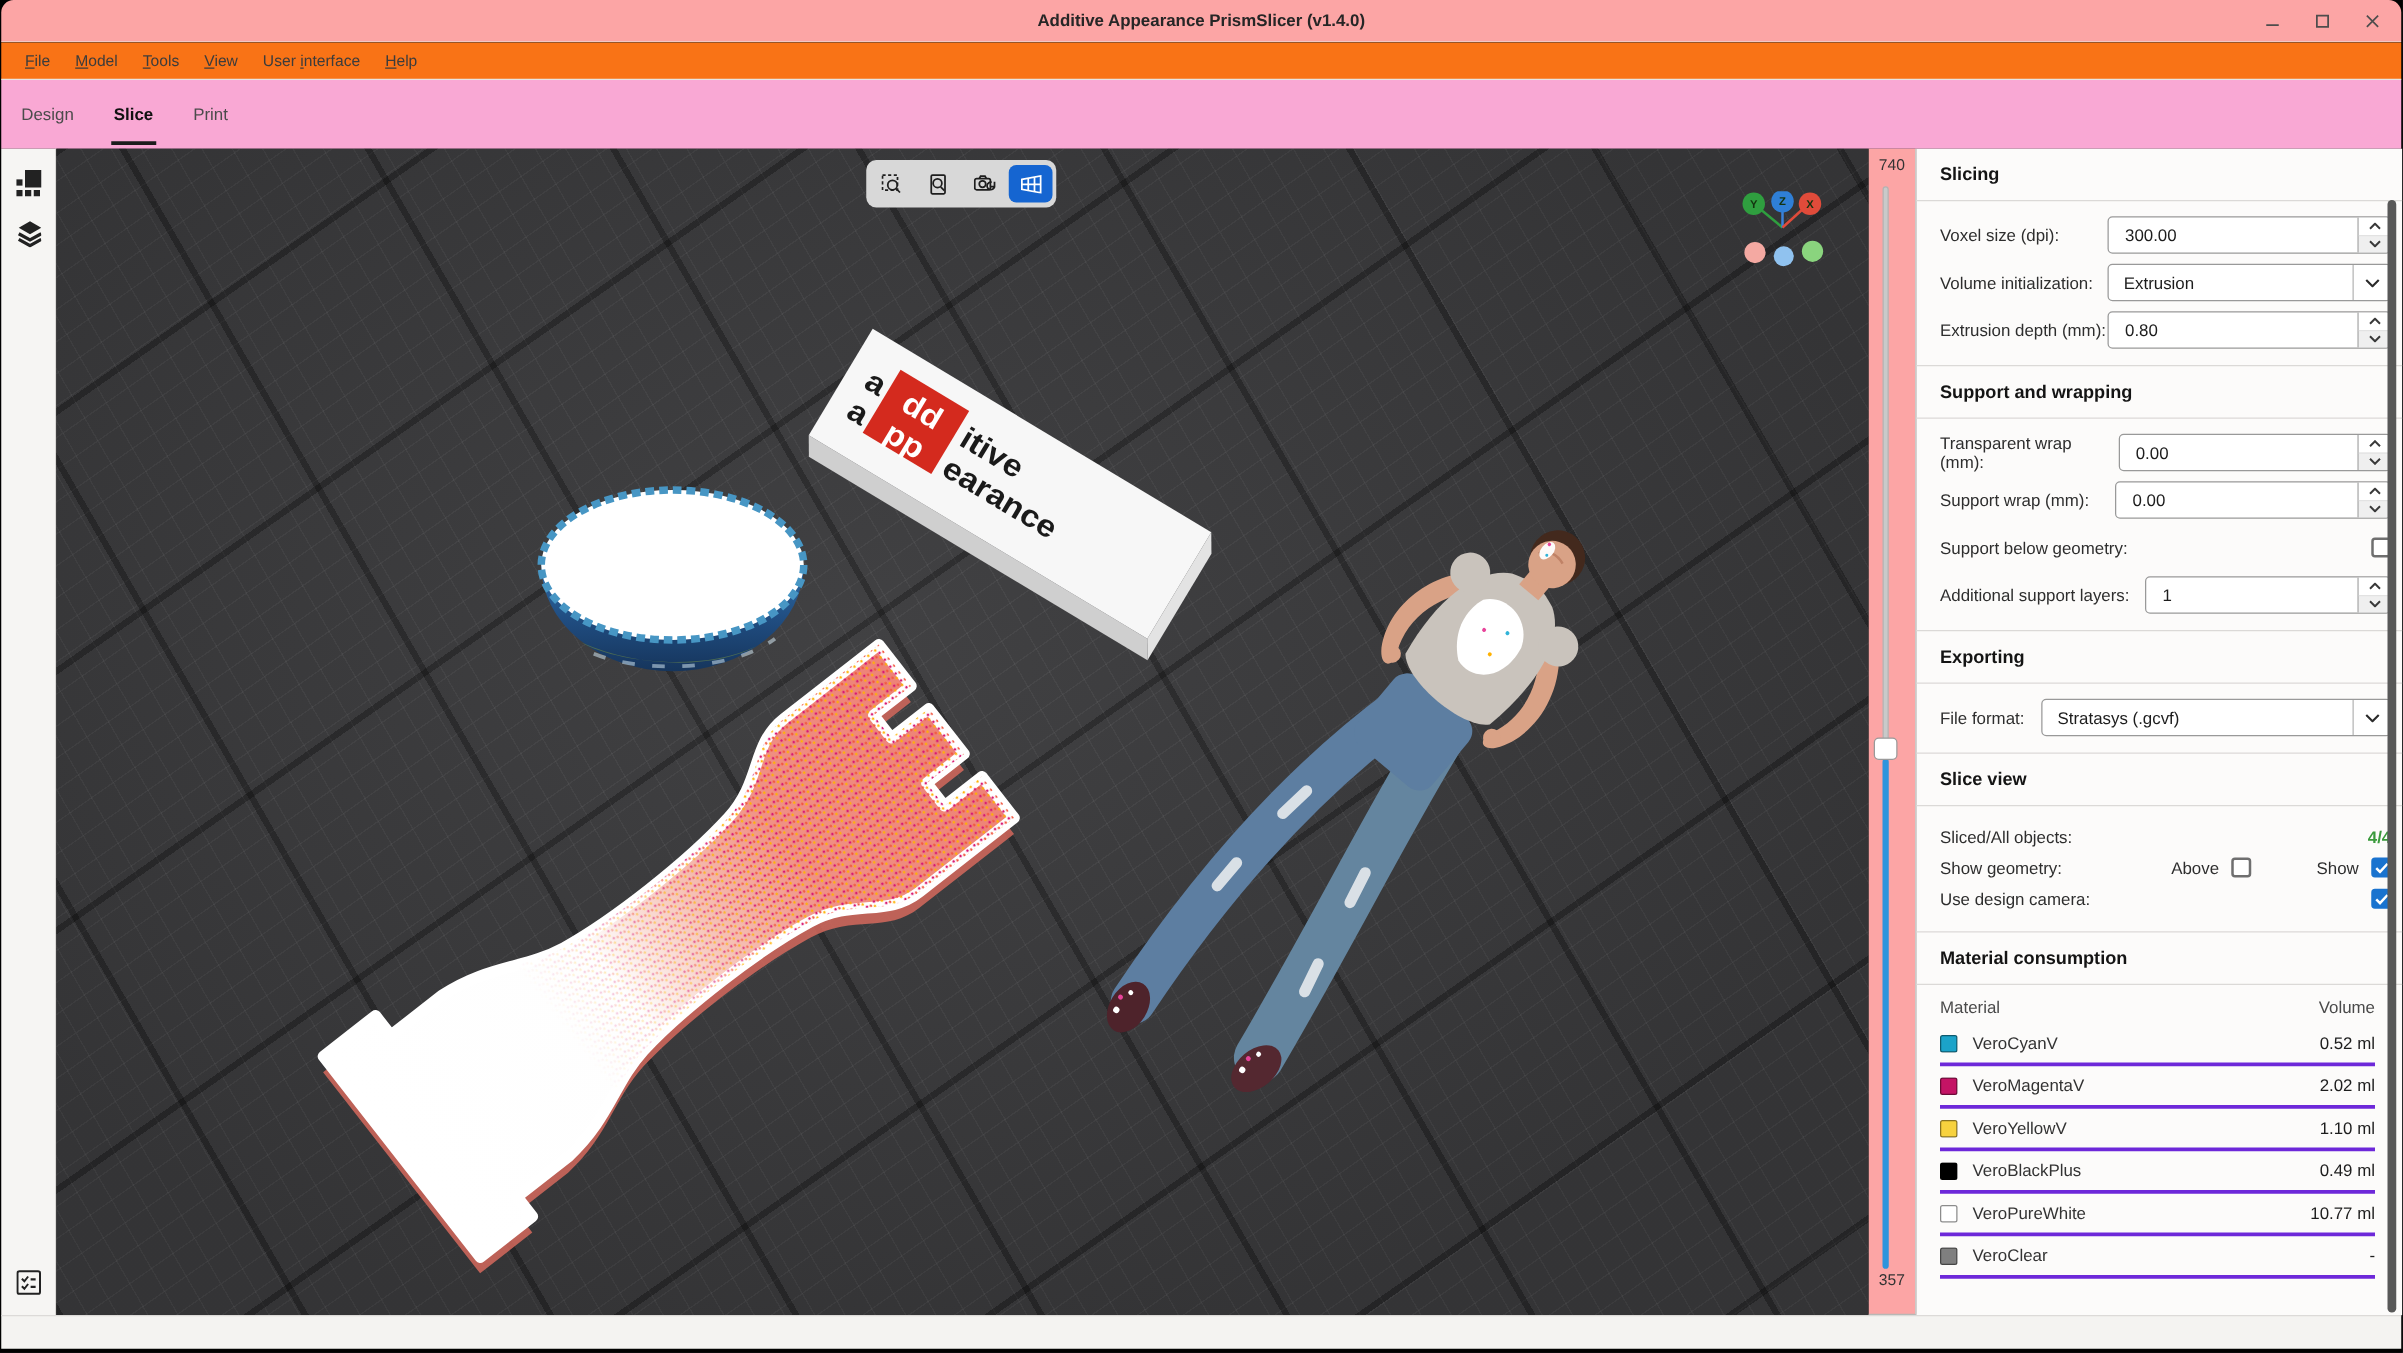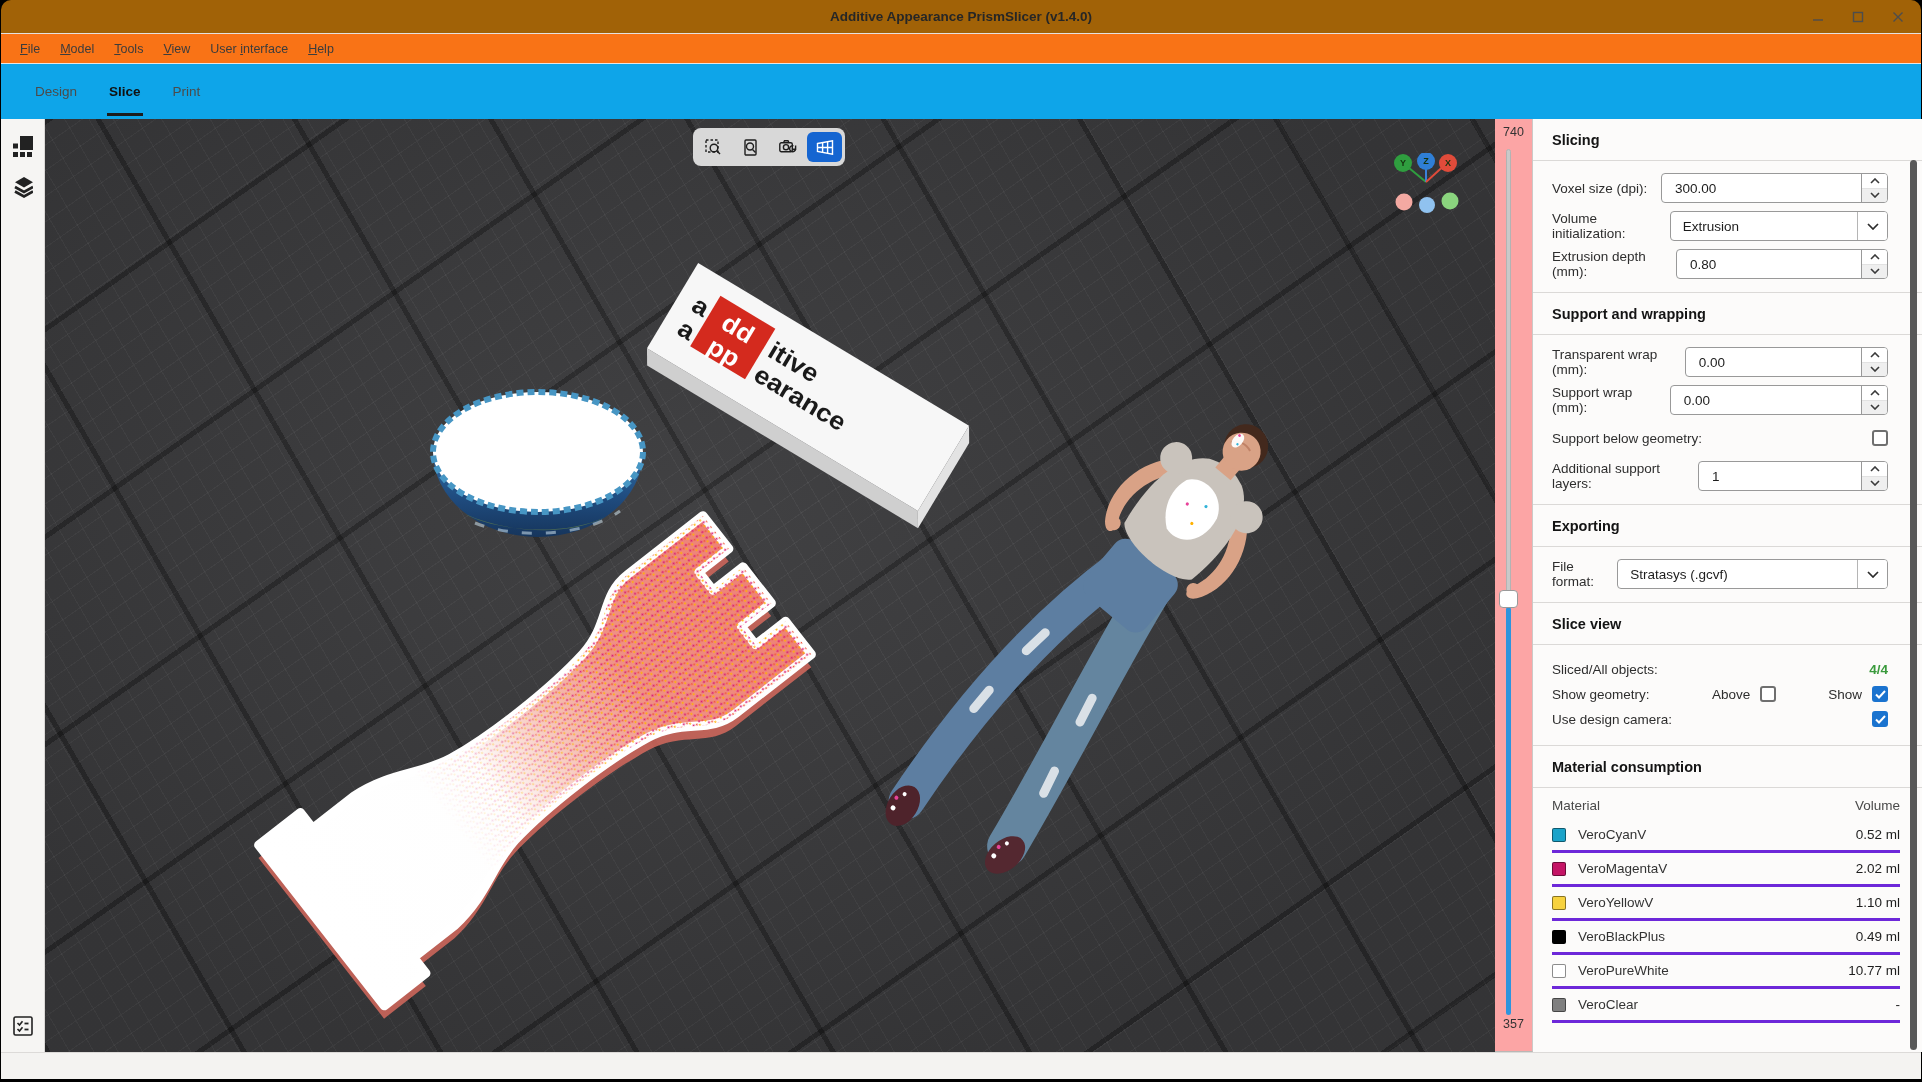--- a/index.html
+++ b/index.html
@@ -1,35 +1,35 @@
 <!DOCTYPE html>
 <html><head>
 <meta charset="utf-8">
 <style>
   html,body{margin:0;padding:0;background:#000;}
   *{box-sizing:border-box;}
   body{font-family:"Liberation Sans","DejaVu Sans",sans-serif;-webkit-font-smoothing:antialiased;}
   #window{position:relative;width:1922px;height:1082px;background:#000;overflow:hidden;}
 
   
-  .titlebar{position:absolute;left:1px;top:0;right:1px;height:34px;background:#a16207;
+  .titlebar{position:absolute;left:1px;top:0;right:1px;height:34px;background:#fca5a5;
     border-radius:10px 10px 0 0;border-bottom:1px solid #e4e2e0;display:flex;align-items:center;justify-content:center;}
   .title{font-size:13.5px;font-weight:700;color:#262626;}
   .win-controls{position:absolute;right:10px;top:0;height:34px;display:flex;align-items:center;gap:14px;}
   .win-btn{width:26px;height:26px;display:flex;align-items:center;justify-content:center;border:none;background:transparent;cursor:default;}
   .win-btn svg{stroke:#4d4d4d;stroke-width:1.4;fill:none;}
 
   .menubar{position:absolute;left:1px;top:34px;right:1px;height:30px;background:#f97316;
     border-bottom:1px solid #e7e5e3;display:flex;align-items:center;padding-left:9px;}
   .menu-item{padding:0 10px;font-size:12.5px;color:#3c3c3c;height:100%;display:flex;align-items:center;}
   .mn{display:inline-block;}
   .mn::first-letter{text-decoration:underline;}
   .mn-prefix{display:inline-block;white-space:pre;}
 
-  .tabbar{position:absolute;left:1px;top:64px;right:1px;height:55px;background:#0ea5e9;display:flex;padding-left:18px;}
+  .tabbar{position:absolute;left:1px;top:64px;right:1px;height:55px;background:#f9a8d4;display:flex;}
   .tab{position:relative;padding:0 16px;height:100%;display:flex;align-items:center;font-size:13.5px;color:#4b4b4b;}
   .tab.active{font-weight:700;color:#111;}
   .tab.active::after{content:"";position:absolute;left:14px;right:14px;bottom:3px;height:3px;background:#1c1c1c;}
 
   
   .sidebar{position:absolute;left:1px;top:119px;width:44px;height:933px;background:#f6f5f3;border-right:1px solid #dad8d6;
     display:flex;flex-direction:column;align-items:center;padding:12px 0 8px 0;}
   .side-btn{width:32px;height:32px;display:flex;align-items:center;justify-content:center;background:transparent;border:none;margin-bottom:8px;}
   .side-btn.bottom{margin-top:auto;margin-bottom:2px;}
 
@@ -58,21 +58,21 @@
   .slider-col{position:absolute;left:1495px;top:119px;width:38px;height:933px;background:#fca5a5;border-right:1px solid #ccc9c7;border-bottom:1px solid #b9b7b5;}
   .slider-label{position:absolute;width:100%;text-align:center;font-size:12.5px;color:#333;}
   .slider-track-top{position:absolute;left:11px;top:30px;width:5px;height:444px;background:#c9c9c9;border:1px solid #b3b3b3;border-radius:3px;}
   .slider-track-bottom{position:absolute;left:11px;top:488px;width:5px;height:408px;background:#2e94dd;border-radius:3px;}
   .slider-handle{position:absolute;left:4px;top:471px;width:19px;height:18px;background:#fff;border:1px solid #9a9a9a;border-radius:4px;}
 
   
   .panel{position:absolute;left:1533px;top:119px;width:389px;height:933px;background:#fcfbfa;font-size:13.5px;color:#2e2e2e;}
   .sect-div{height:1px;background:#dbd9d7;}
   .sect-head{padding:13px 22px 12px 19px;font-size:14.5px;font-weight:700;color:#141414;}
-  .sect-body{padding:12px 34px 13px 19px;}
+  .sect-body{padding:12px 9px 13px 19px;}
   .prow{display:flex;align-items:center;margin-bottom:8px;min-height:30px;}
   .prow:last-child{margin-bottom:0;}
   .prow .lbl{color:#2e2e2e;}
   .ctl{margin-left:auto;}
 
   .spinbox{display:flex;height:30px;background:#fff;border:1px solid #999;border-radius:4px;overflow:hidden;}
   .spin-val{flex:1;display:flex;align-items:center;padding-left:13px;font-size:13.5px;color:#1d1d1d;}
   .spin-btns{width:26px;border-left:1px solid #999;display:flex;flex-direction:column;}
   .spin-btn{flex:1;display:flex;align-items:center;justify-content:center;background:#fff;border:none;padding:0;}
   .spin-btn.down{border-top:1px solid #e2e2e2;background:#efefef;}

